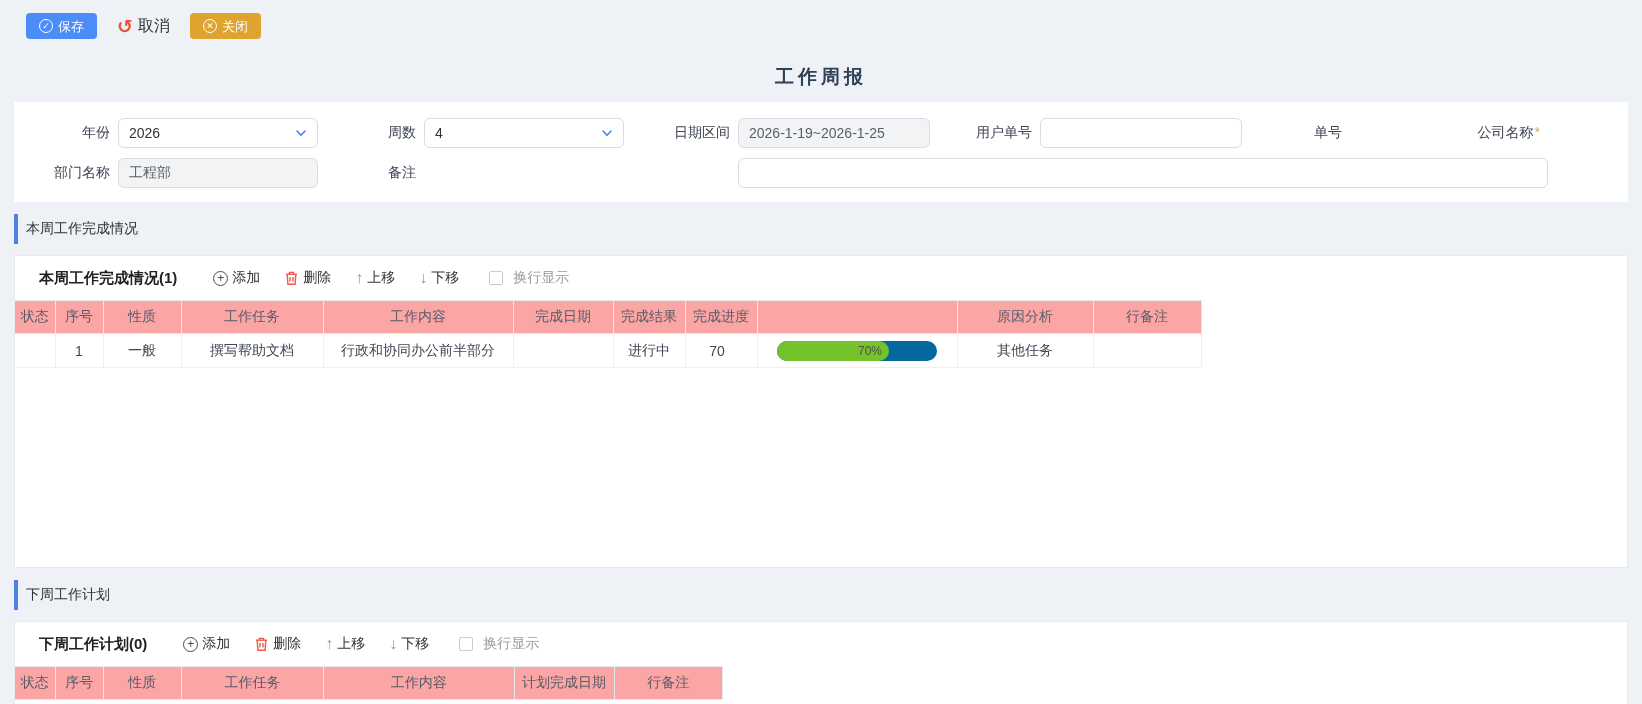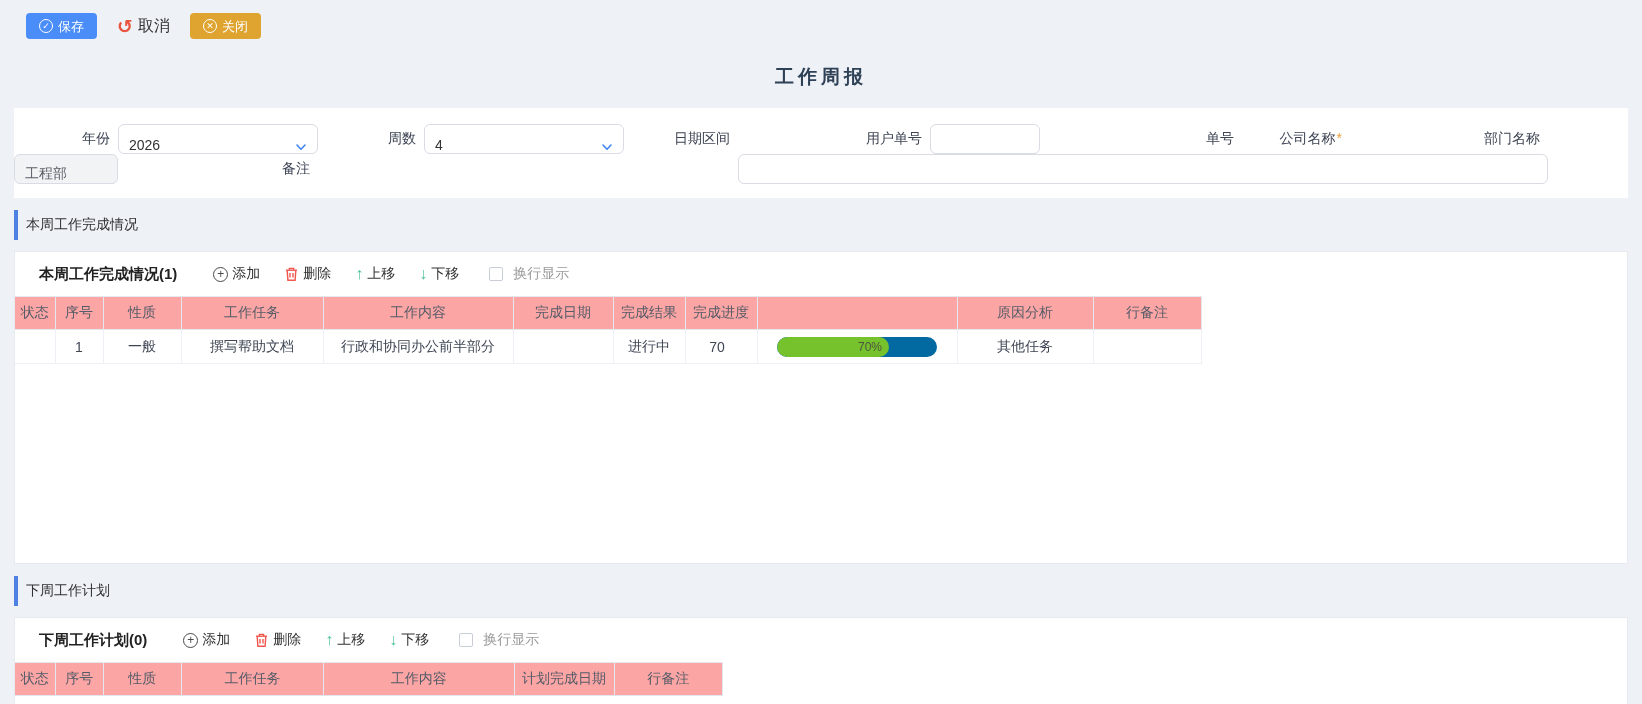--- a/index.html
+++ b/index.html
@@ -15,31 +15,31 @@
   .btn-save { background:#4b8df8; color:#fff; }
   .btn-close { background:#dfa42f; color:#fff; }
   .btn-text { background:transparent; color:#333; font-size:16px; padding:4px 2px; }
   .circle-ico { display:inline-flex; align-items:center; justify-content:center;
     width:14px; height:14px; border:1px solid #fff; border-radius:50%;
     font-size:9px; line-height:1; color:#fff; }
   .undo-ico { color:#e8543f; font-size:19px; font-weight:bold; line-height:1; }
 
   
   .page-title { text-align:center; font-size:19px; font-weight:bold; letter-spacing:4px;
-    color:#2f4156; padding:12px 0 18px; }
+    color:#2f4156; padding:12px 0 12px; }
 
   
   .form-card { background:#fff; margin:0 14px; padding:16px 0 14px; }
   .form-grid { display:grid;
     grid-template-columns:104px 200px 106px 200px 114px 192px 110px 202px 108px 198px;
-    row-gap:0; align-items:center; }
+    row-gap:10px; align-items:center; }
   .f-label { text-align:right; padding-right:8px; color:#3c4353; white-space:nowrap; }
   .req { color:#e6a23c; margin-left:1px; }
   .ipt { height:30px; border:1px solid #d9dce4; border-radius:6px; background:#fff;
-    display:flex; align-items:flex-end; padding:0 10px; font-size:14px; color:#333;
+    display:flex; align-items:center; padding:12px 10px; font-size:14px; color:#333;
     position:relative; width:100%; }
   .ipt input { border:none; outline:none; width:100%; font:inherit; color:inherit;
     background:transparent; }
   .ipt.readonly { background:#f2f3f5; color:#5a5e66; }
   .ipt.select { cursor:pointer; justify-content:space-between; }
   .chev { flex:0 0 auto; display:flex; }
   .remark-span { grid-column:6 / 11; }
 
   
   .section-strip { display:flex; align-items:center; margin:10px 0; padding-left:14px; height:33px; }
@@ -124,20 +124,23 @@
     <div class="ipt select">
       <span>4</span>
       <span class="chev">
         <svg width="12" height="12" viewBox="0 0 12 12">
             <polyline points="2,4 6,8.2 10,4" fill="none" stroke="#3d84f5" stroke-width="1.6" stroke-linecap="round" stroke-linejoin="round"></polyline>
           </svg>
       </span>
     </div>
 
     <div class="f-label">日期区间</div>
+    <div class="ipt readonly">
+      <span>2026-1-19~2026-1-25</span>
+    </div>
 
     <div class="f-label">用户单号</div>
     <div class="ipt">
       <input value="" style="">
     </div>
 
     <div class="f-label">单号</div>
 
     <div class="f-label">
       <span>公司名称</span><span class="req">*</span>

